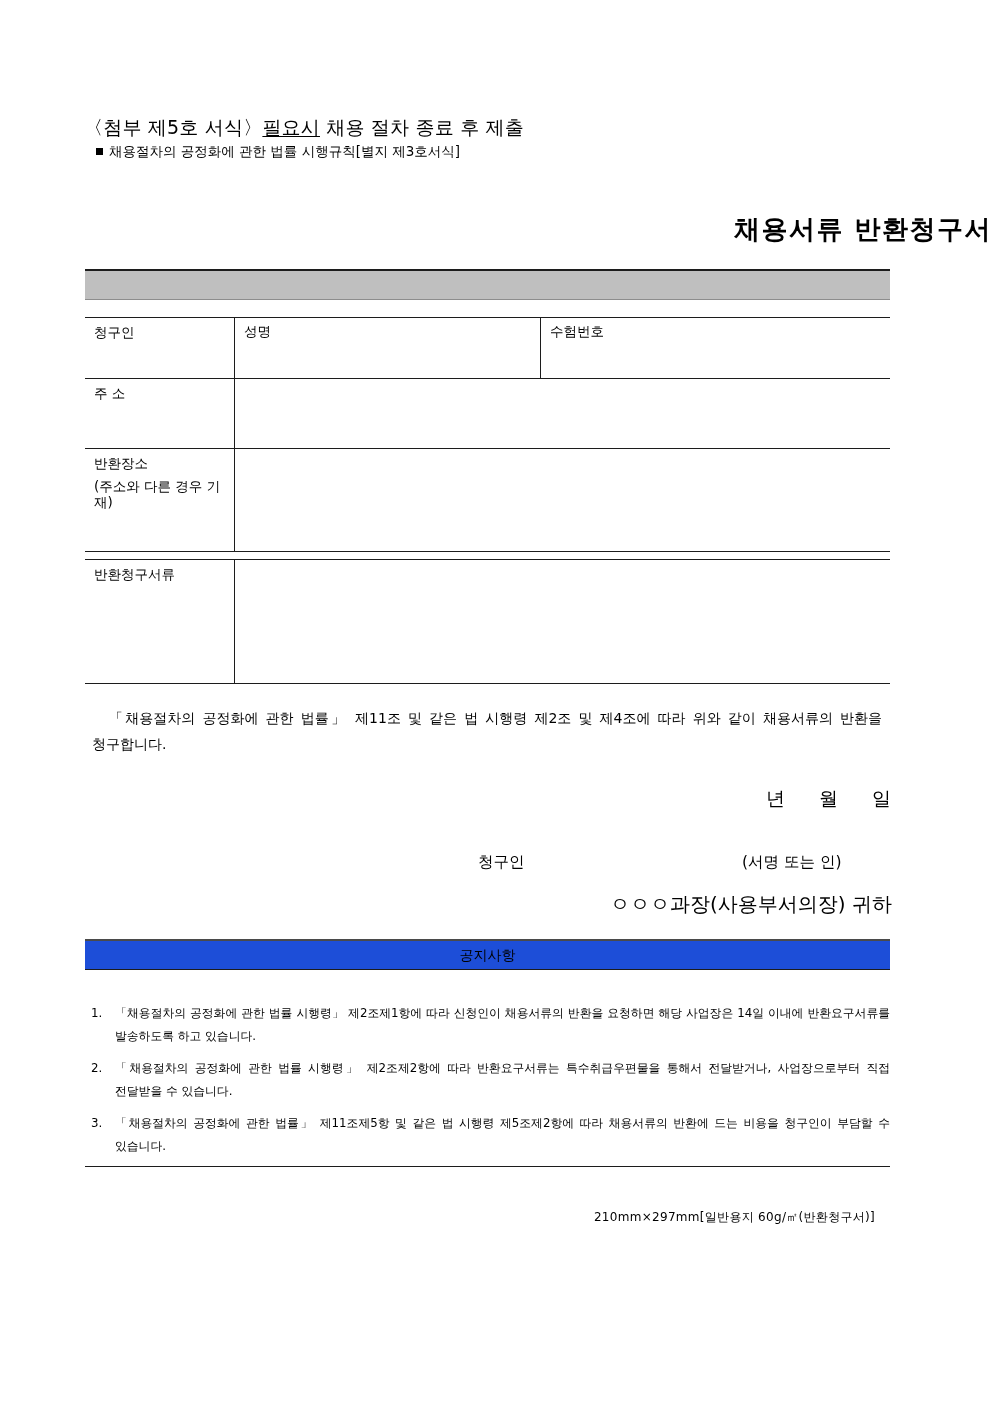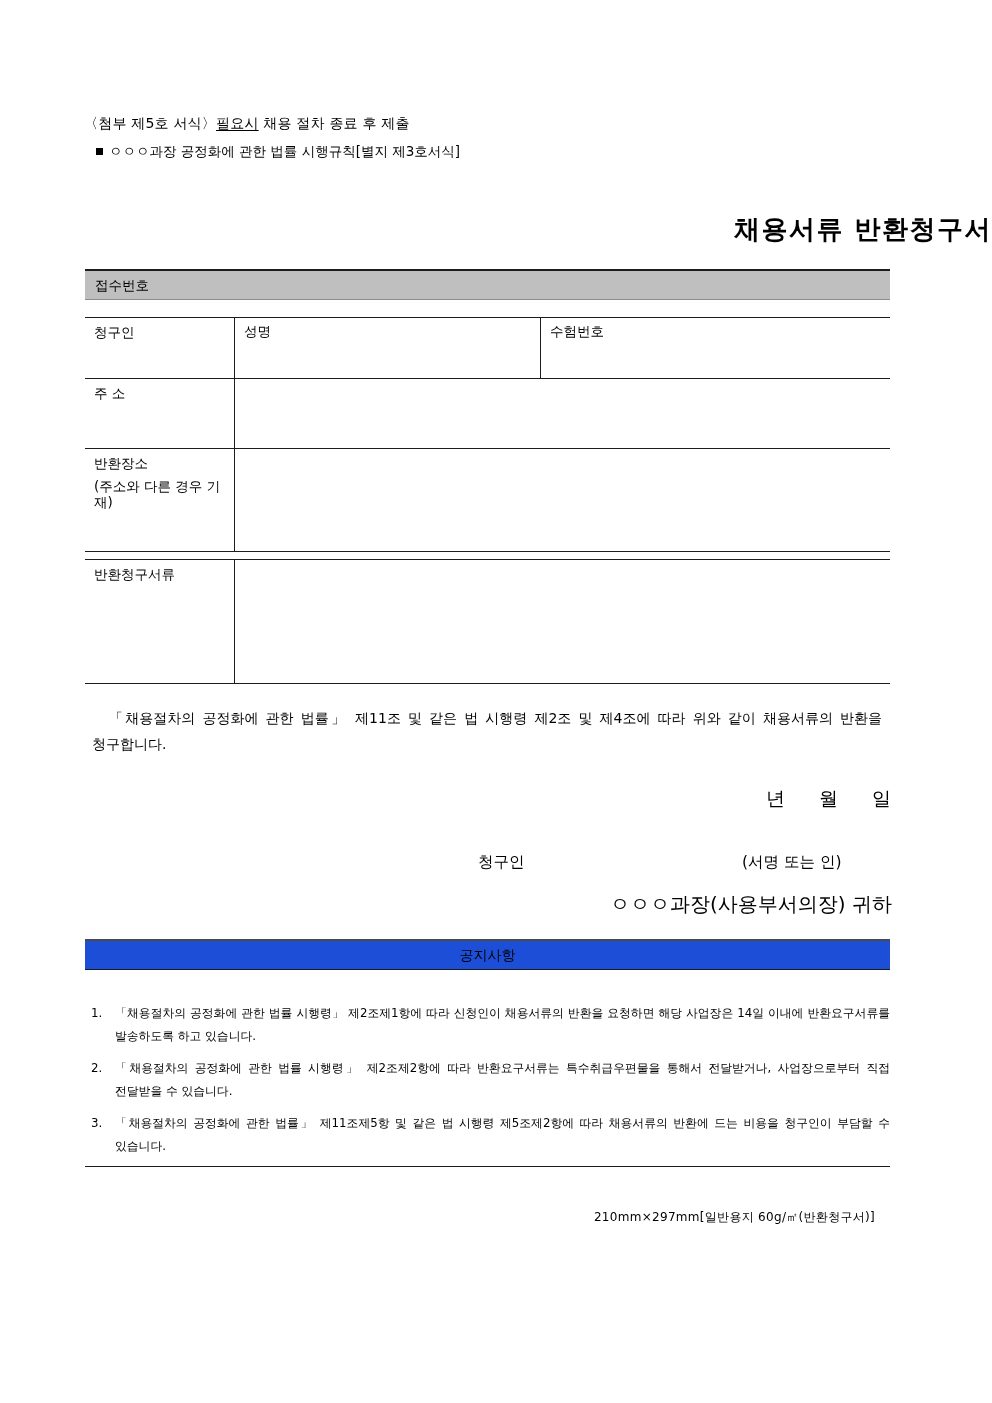--- a/index.html
+++ b/index.html
@@ -22,21 +22,21 @@
     top: 0;
     width: 992px;
     height: 1403px;
   }
 
   
   .form-ref {
     position: absolute;
     left: 84px;
     top: 115px;
-    font-size: 14px;
+    font-size: 19px;
     letter-spacing: .2px;
     white-space: nowrap;
   }
   .form-ref .underlined {
     text-decoration: underline;
     text-underline-offset: 2px;
   }
   .law-ref {
     position: absolute;
     left: 96px;
@@ -274,27 +274,26 @@
 </head>
 <body>
 
 <div class="page">
 
   <div class="form-ref">
     <span>〈첨부 제5호 서식〉</span><span class="underlined">필요시</span><span> 채용 절차 종료 후 제출</span>
   </div>
 
   <div class="law-ref">
-    <span class="bullet"></span><span>ㅇㅇㅇ과장 공정화에 관한 법률 시행규칙[별지 제3호서식]</span>
+    <span class="bullet"></span><span>채용절차의 공정화에 관한 법률 시행규칙[별지 제3호서식]</span>
   </div>
 
   <div class="doc-title">채용서류 반환청구서</div>
 
   <div class="receipt-bar">
-    <div class="cell num">접수번호</div>
   </div>
 
   <div class="form-table">
 
     <div class="frow row-applicant">
       <div class="lab">청구인</div>
       <div class="val split">
         <div class="sub name">
           <span>성명</span>
         </div>

